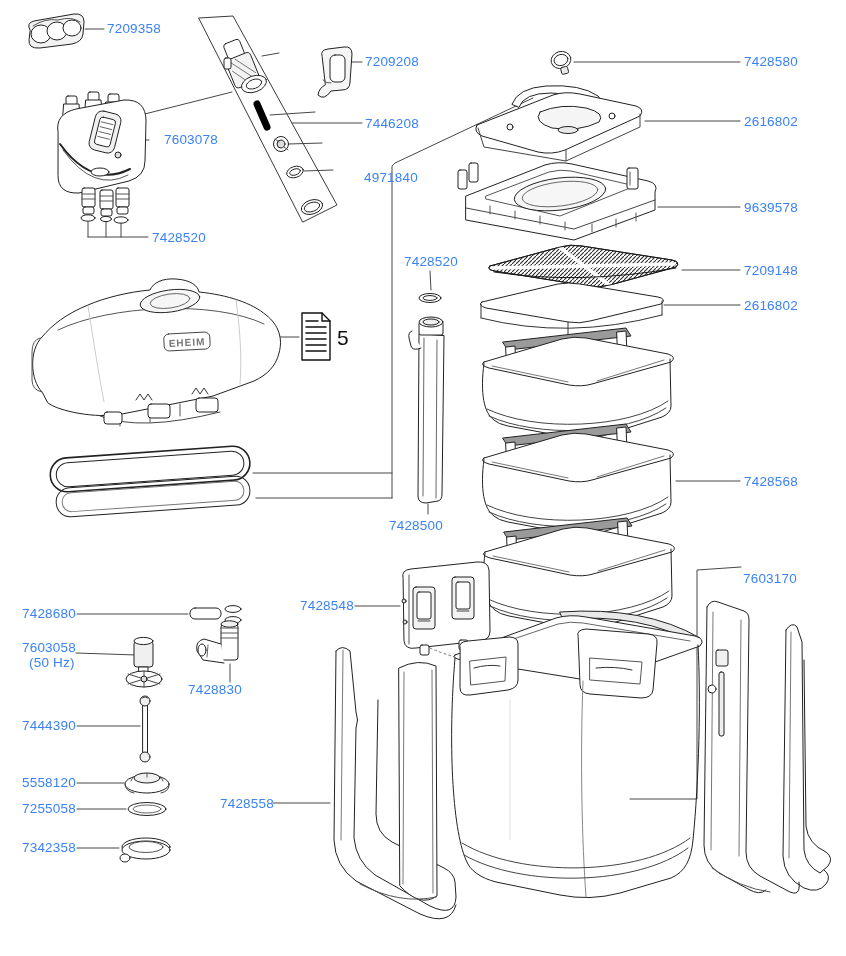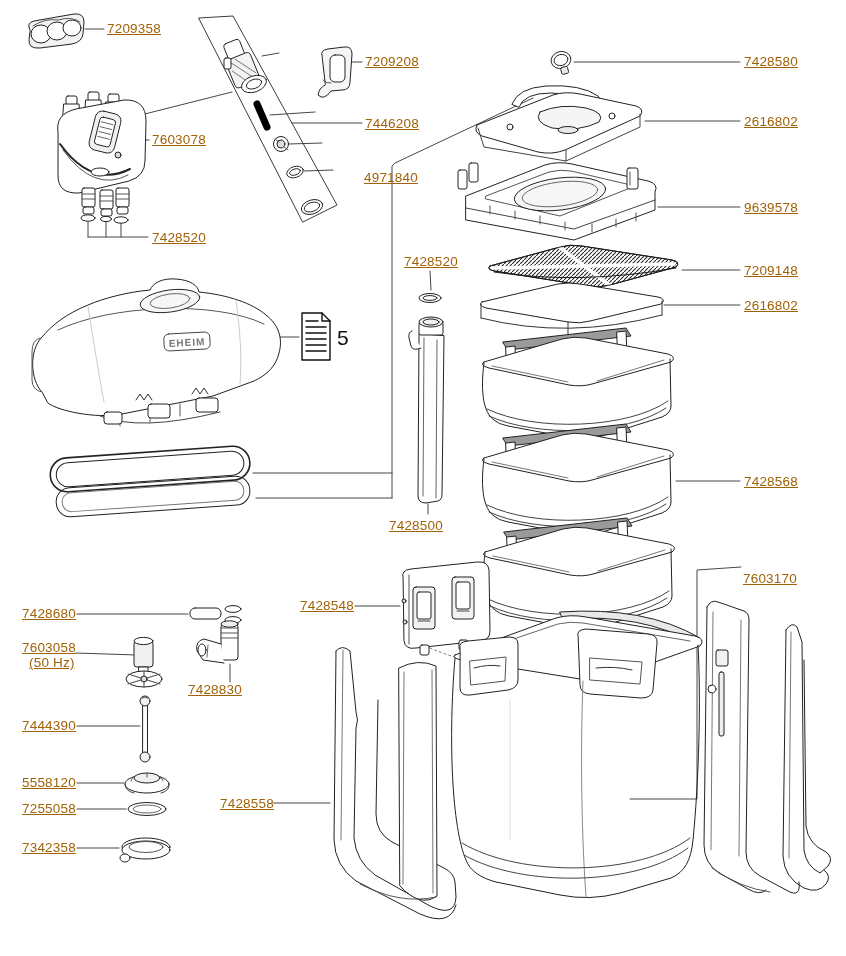--- a/index.html
+++ b/index.html
@@ -2,22 +2,22 @@
 <html><head>
 <meta charset="utf-8">
 <style>
   html,body{margin:0;padding:0;background:#fff;}
   #stage{
     position:relative;width:846px;height:956px;background:#fff;overflow:hidden;
     font-family:"Liberation Sans","DejaVu Sans",sans-serif;
   }
   #art{position:absolute;left:0;top:0;}
   .plabel{
-    position:absolute;font-size:13.5px;line-height:15px;color:#a16207;
-    letter-spacing:.2px;white-space:nowrap;font-weight:500;text-decoration:underline;
+    position:absolute;font-size:13.5px;line-height:15px;color:#3b82f6;
+    letter-spacing:.2px;white-space:nowrap;font-weight:500;
   }
   .callout{
     position:absolute;font-size:21px;color:#111;font-weight:400;
   }
   svg *{vector-effect:non-scaling-stroke;}
 </style>
 </head>
 <body>
 
 <div id="stage">
@@ -346,21 +346,21 @@
   <g>
     <ellipse cx="146" cy="847" rx="24" ry="9" fill="#fff"></ellipse>
     <ellipse cx="146" cy="850" rx="24" ry="9" fill="#fff"></ellipse>
     <ellipse cx="146" cy="847" rx="17" ry="5.5" stroke="#555"></ellipse>
     <ellipse cx="125" cy="858" rx="5" ry="4" fill="#fff"></ellipse>
   </g>
 
 </svg>
 
 <div class="plabel" style="left:107px;top:21px">7209358</div>
-<div class="plabel" style="left:152px;top:132px">7603078</div>
+<div class="plabel" style="left:164px;top:132px">7603078</div>
 <div class="plabel" style="left:152px;top:230px">7428520</div>
 <div class="plabel" style="left:365px;top:54px">7209208</div>
 <div class="plabel" style="left:365px;top:116px">7446208</div>
 <div class="plabel" style="left:364px;top:170px">4971840</div>
 <div class="plabel" style="left:404px;top:254px">7428520</div>
 <div class="plabel" style="left:389px;top:518px">7428500</div>
 <div class="plabel" style="left:744px;top:54px">7428580</div>
 <div class="plabel" style="left:744px;top:114px">2616802</div>
 <div class="plabel" style="left:744px;top:200px">9639578</div>
 <div class="plabel" style="left:744px;top:263px">7209148</div>

